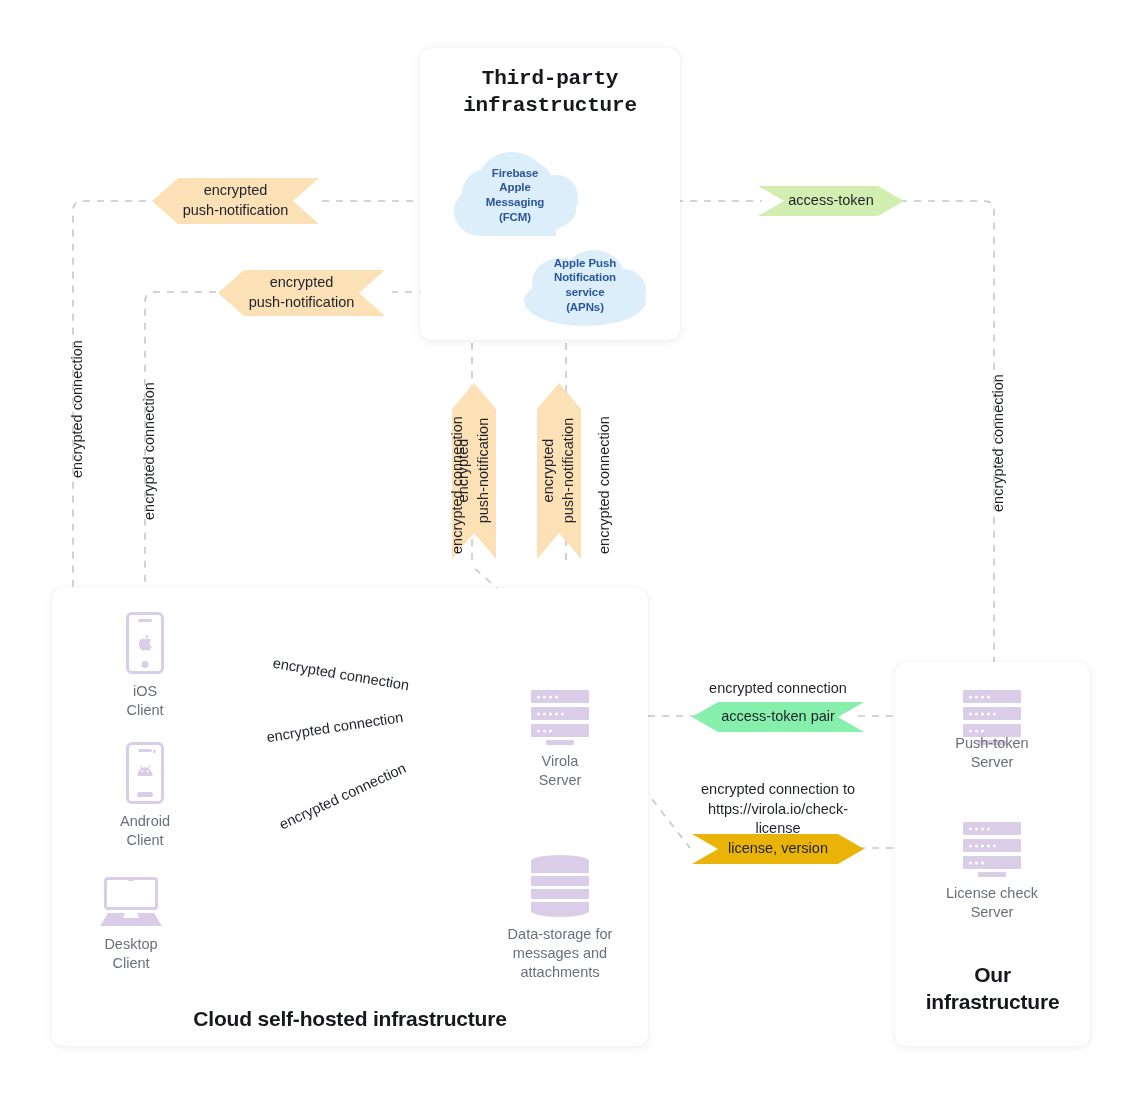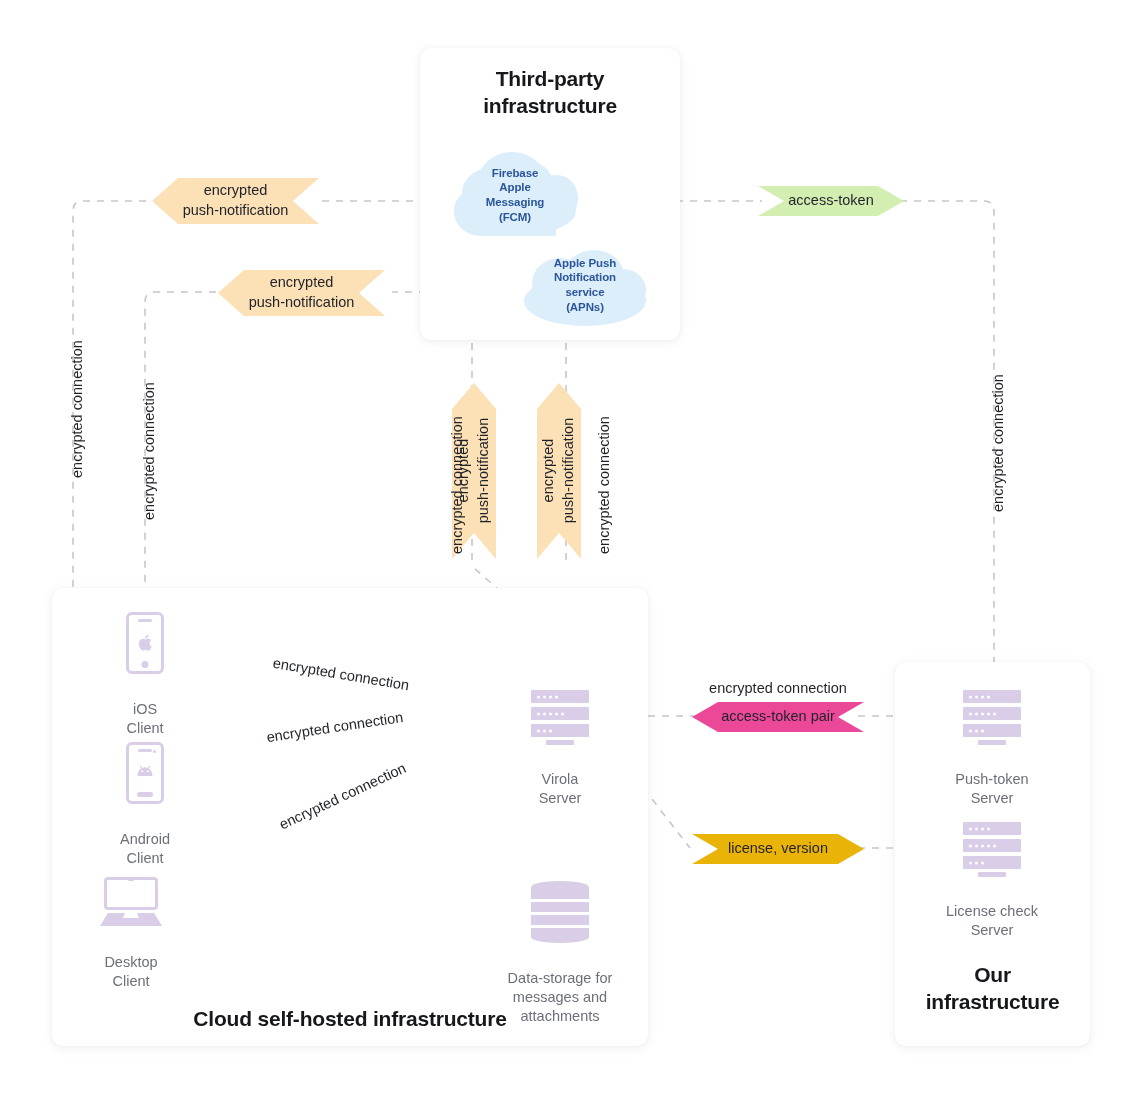--- a/index.html
+++ b/index.html
@@ -38,21 +38,21 @@
     position:absolute;left:0;top:0;width:100%;height:100%;
     display:flex;flex-direction:column;align-items:center;justify-content:center;
     color:#2a5699;font-weight:bold;font-size:11.5px;line-height:1.28;text-align:center;
     letter-spacing:-0.1px;
   }
 
   
   .node{position:absolute;}
   .node .caption{
     position:absolute;left:50%;transform:translateX(-50%);
-    text-align:center;color:#6b6f7a;font-size:14.5px;line-height:1.3;white-space:nowrap;margin-top:18px;
+    text-align:center;color:#6b6f7a;font-size:14.5px;line-height:1.3;white-space:nowrap;
   }
   .node .caption.wide{white-space:normal;width:150px;}
 
   
   .srv{position:relative;width:58px;height:52px;}
   .srv .bar{position:absolute;left:0;width:58px;height:13px;background:#d9cde8;border-radius:1px;}
   .srv .bar:nth-child(1){top:0;}
   .srv .bar:nth-child(2){top:17px;}
   .srv .bar:nth-child(3){top:34px;}
   .srv .foot{position:absolute;left:15px;top:50px;width:28px;height:5px;background:#d9cde8;border-radius:1px;}
@@ -136,21 +136,21 @@
 
       <path d="M592 716 L 700 716"></path>
       <path d="M858 716 L 966 716"></path>
 
       <path d="M592 722 L 690 848"></path>
       <path d="M858 848 L 966 848"></path>
     </g>
   </svg>
 
   <div class="panel" style="left:420px;top:48px;width:260px;height:292px;"></div>
-  <div class="panel-title" style="left:420px;top:66px;width:260px;">
+  <div class="panel-title" style="left:420px;top:66px;width:260px;font-family:Liberation Mono, monospace;">
     <div>Third-party</div>
     <div>infrastructure</div>
   </div>
 
   <div class="cloud" style="left:452px;top:148px;width:126px;height:94px;">
     <svg width="126" height="94" viewBox="0 0 126 94">
       <path d="M30 88 C12 88 2 76 2 63 C2 51 12 41 24 40 C24 20 40 4 60 4 C76 4 90 14 95 29 C98 28 101 27 104 27 C117 27 126 37 126 50 C126 63 117 73 104 73 L104 88 Z" fill="#ddeefb"></path>
       <ellipse cx="63" cy="63" rx="61" ry="25" fill="#ddeefb"></ellipse>
       <ellipse cx="38" cy="45" rx="28" ry="25" fill="#ddeefb"></ellipse>
       <ellipse cx="72" cy="38" rx="30" ry="26" fill="#ddeefb"></ellipse>
@@ -263,21 +263,21 @@
           </span>
         </span>
       <span class="foot"></span>
     </div>
     <div class="caption" style="top:62px;">
       <div>Virola</div>
       <div>Server</div>
     </div>
   </div>
 
-  <div class="node" style="left:531px;top:881px;width:58px;height:62px;">
+  <div class="node" style="left:531px;top:855px;width:58px;height:62px;">
     <div class="db">
       <span class="body"></span>
       <span class="ring" style="top:0;"></span>
       <span class="sep" style="top:18px;"></span>
       <span class="sep" style="top:31px;"></span>
       <span class="sep" style="top:44px;"></span>
       <span class="ring" style="top:50px;"></span>
     </div>
     <div class="caption wide" style="top:70px;">Data-storage for messages and attachments</div>
   </div>
@@ -303,21 +303,21 @@
         </span>
       <span class="bar">
           <span class="dots">
             <i></i>
             <i></i>
             <i></i>
           </span>
         </span>
       <span class="foot"></span>
     </div>
-    <div class="caption" style="top:62px;text-align:center;">
+    <div class="caption" style="top:44px;text-align:center;">
       <div>Push-token</div>
       <div>Server</div>
     </div>
   </div>
 
   <div class="node" style="left:963px;top:822px;width:58px;height:43px;">
     <div class="srv">
       <span class="bar">
           <span class="dots">
             <i></i>
@@ -375,21 +375,21 @@
     </div>
   </div>
 
   <div class="ribbon v-up vert" style="left:537px;top:383px;width:44px;height:176px;background:#fce0b6;">
     <div class="inner">
       <div>encrypted</div>
       <div>push-notification</div>
     </div>
   </div>
 
-  <div class="ribbon h-left" style="left:692px;top:702px;width:172px;height:30px;background:#ec4899;">
+  <div class="ribbon h-left" style="left:692px;top:702px;width:172px;height:30px;background:#86efac;">
     <div>access-token pair</div>
   </div>
 
   <div class="ribbon h-right" style="left:692px;top:834px;width:172px;height:30px;background:#eab308;">
     <div>license, version</div>
   </div>
 
   <div class="txt vert" style="left:68px;top:478px;transform:rotate(-90deg);">encrypted connection</div>
 
   <div class="txt vert" style="left:140px;top:520px;transform:rotate(-90deg);">encrypted connection</div>
@@ -401,14 +401,19 @@
   <div class="txt vert" style="left:989px;top:512px;transform:rotate(-90deg);">encrypted connection</div>
 
   <div class="txt rot" style="left:272px;top:665px;transform:rotate(9.5deg);">encrypted connection</div>
 
   <div class="txt rot" style="left:266px;top:718px;transform:rotate(-8.5deg);">encrypted connection</div>
 
   <div class="txt rot" style="left:274px;top:787px;transform:rotate(-25deg);">encrypted connection</div>
 
   <div class="txt" style="left:672px;top:679px;width:212px;">encrypted connection</div>
 
+  <div class="txt" style="left:672px;top:780px;width:212px;">
+    <div>encrypted connection to</div>
+    <div>https://virola.io/check-</div>
+    <div>license</div>
+  </div>
 
 </div>
 
 </body></html>

